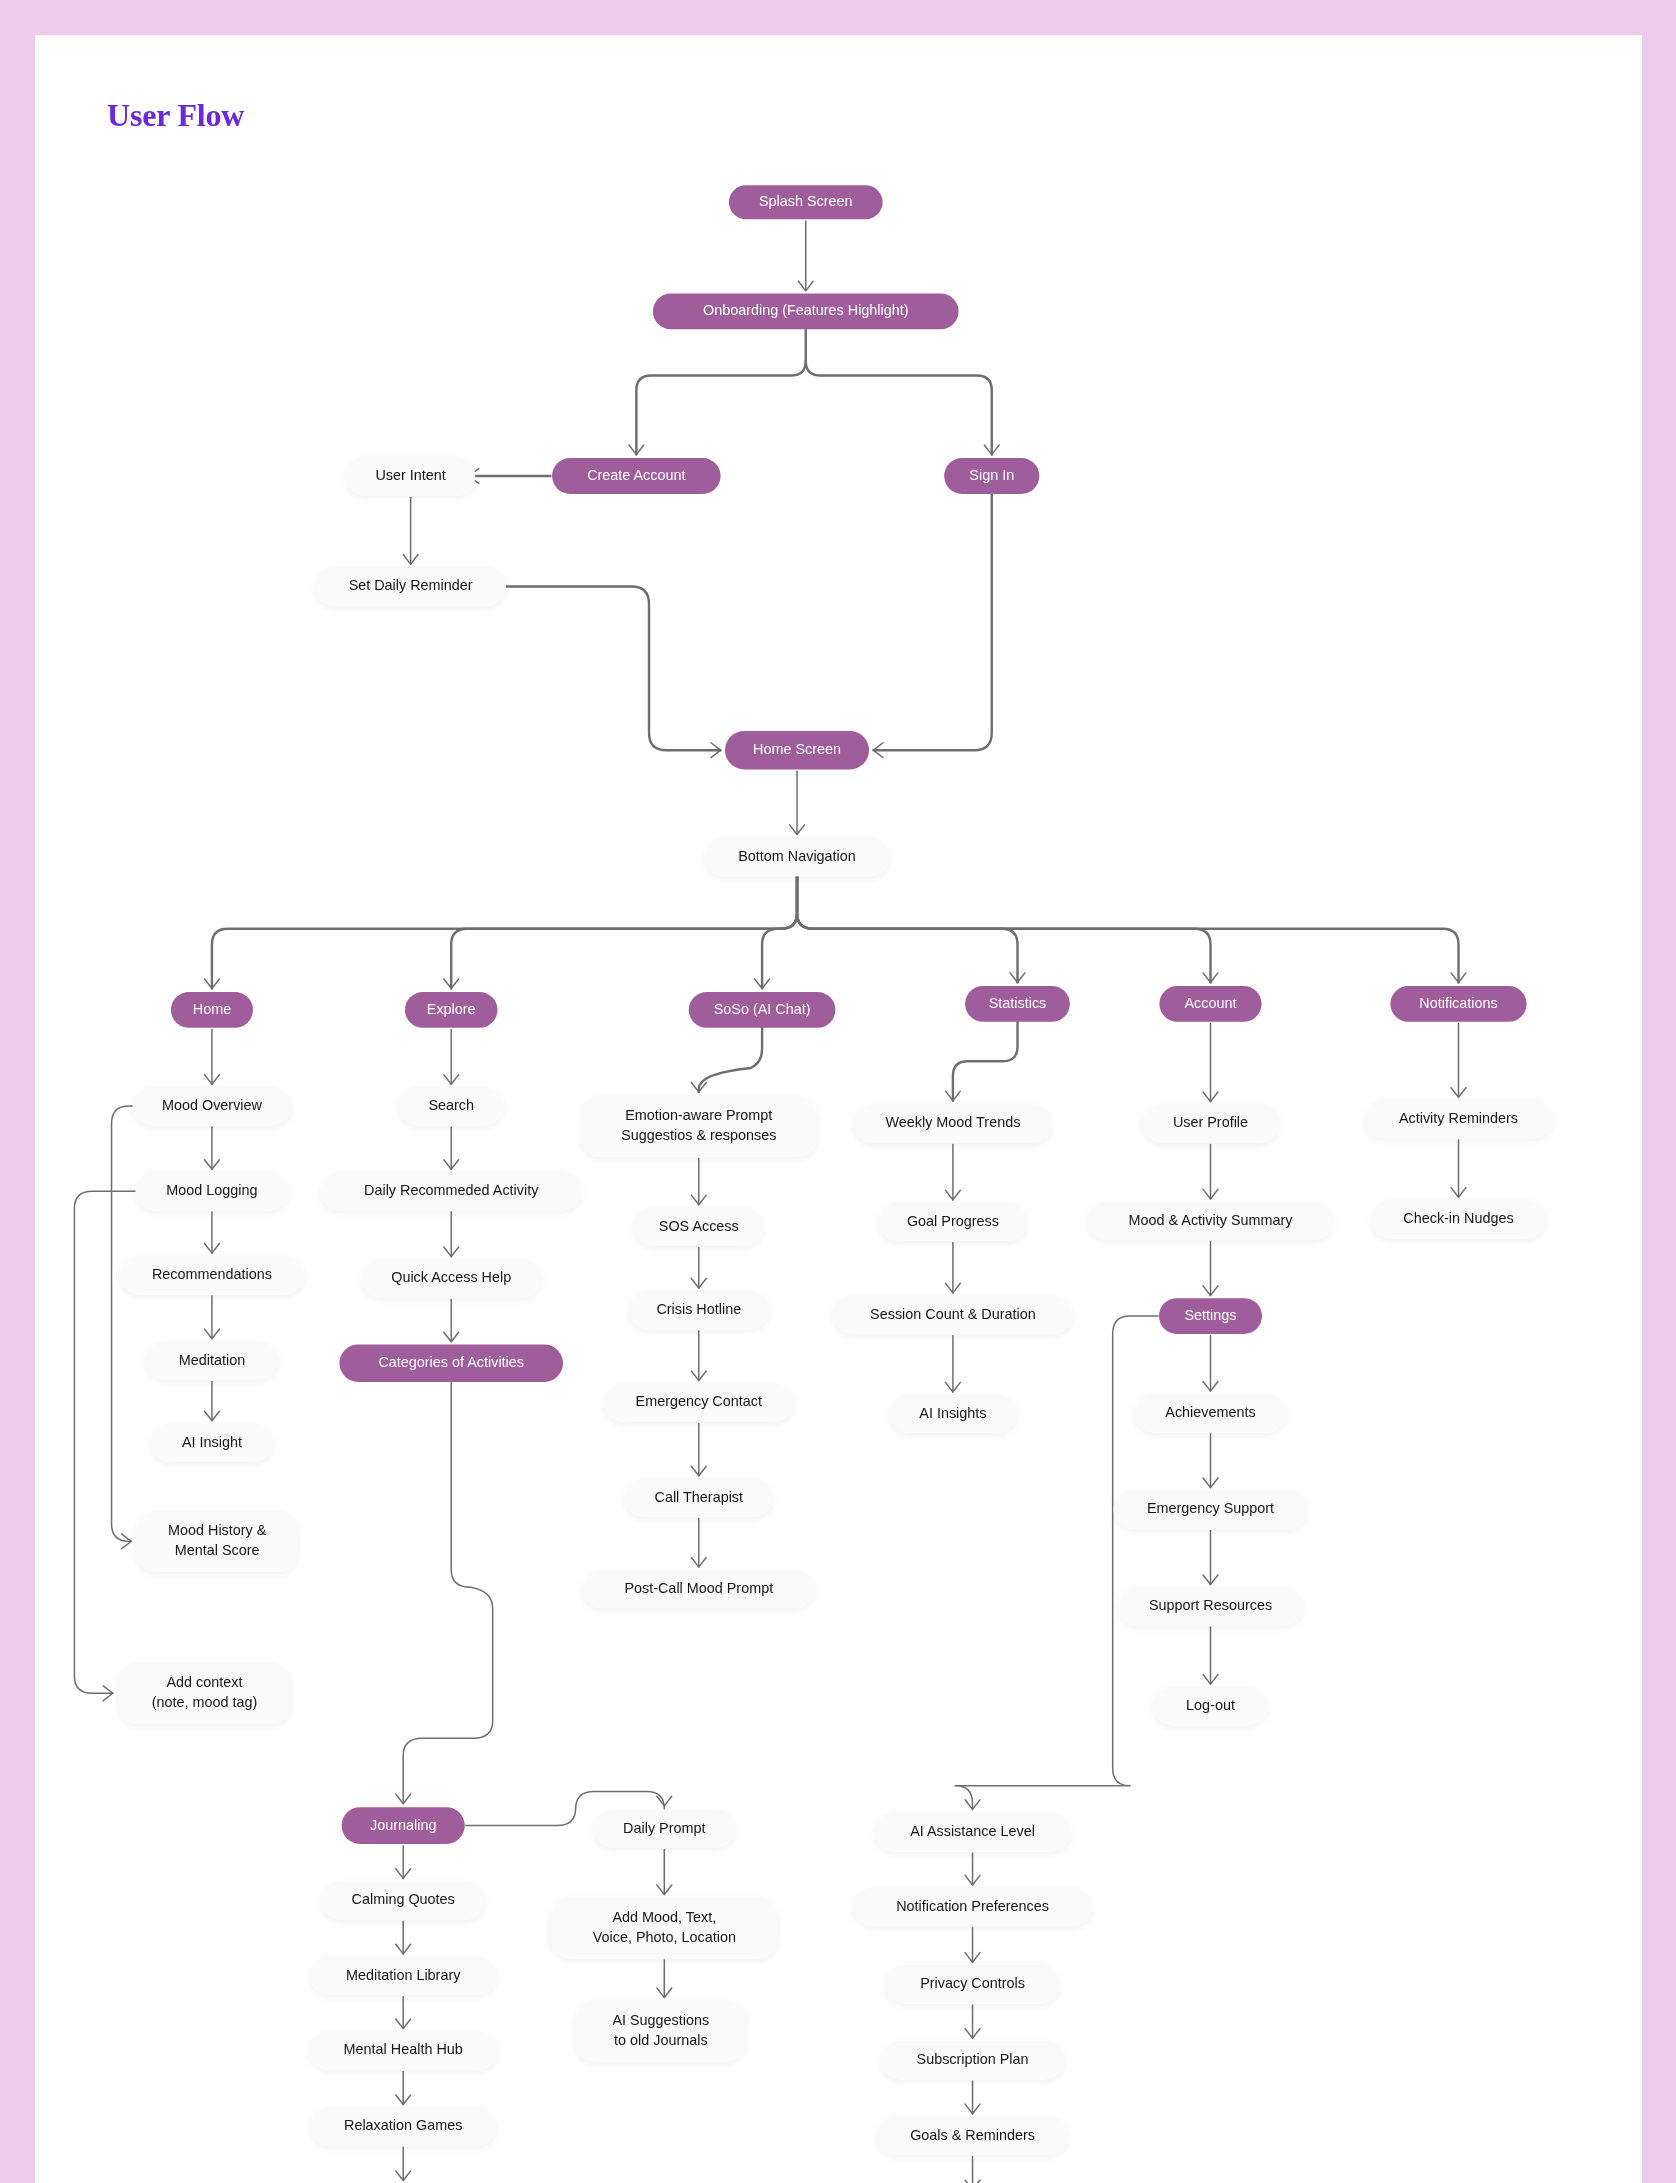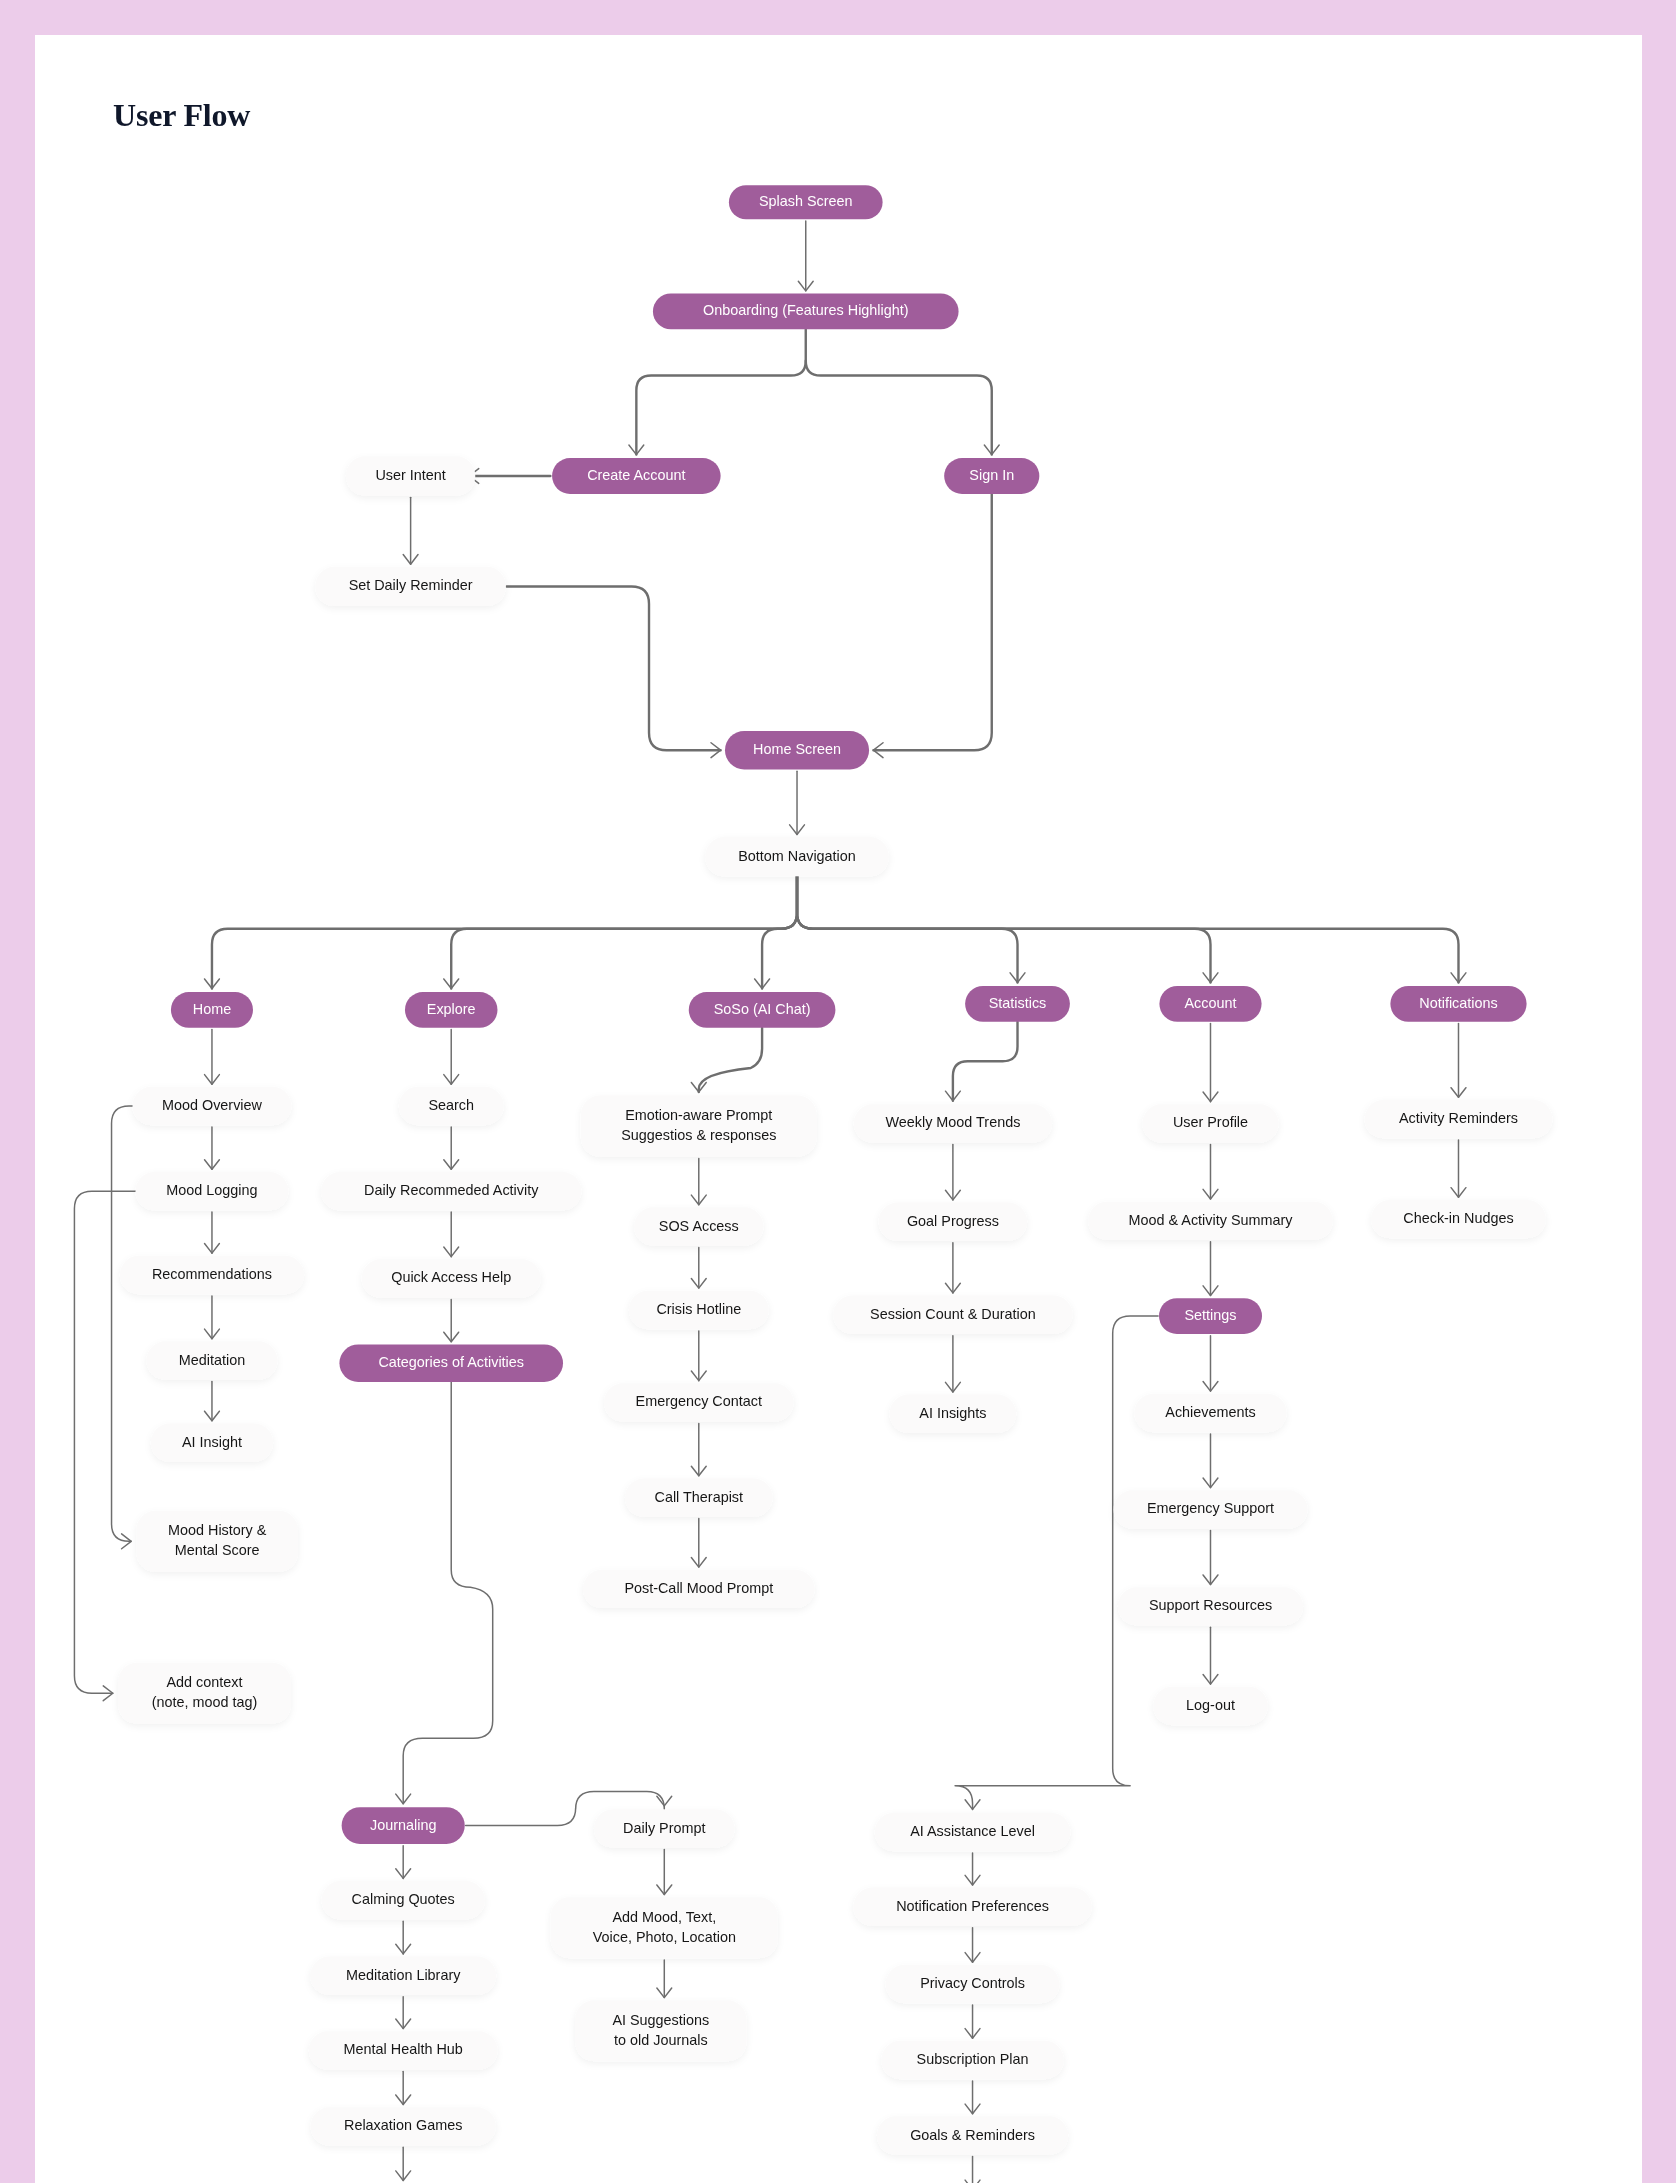--- a/index.html
+++ b/index.html
@@ -11,25 +11,25 @@
     overflow:hidden;
   }
   #canvas{
     position:absolute;
     left:35px;top:35px;
     width:1607px;height:2342px;
     background:#ffffff;
   }
   #page-title{
     position:absolute;
-    left:113px; top:97px;
+    left:107px; top:97px;
     font-family:"Liberation Serif", serif;
     font-weight:700;
     font-size:32px;
-    color:#0f172a;
+    color:#6d28d9;
     letter-spacing:-0.2px;
     white-space:nowrap;
   }
   #flow{
     position:absolute;
     left:35px;top:35px;
     width:1607px;height:2342px;
   }
   .node-rect{ }
   .node-white{ fill:#fbfafa; }

